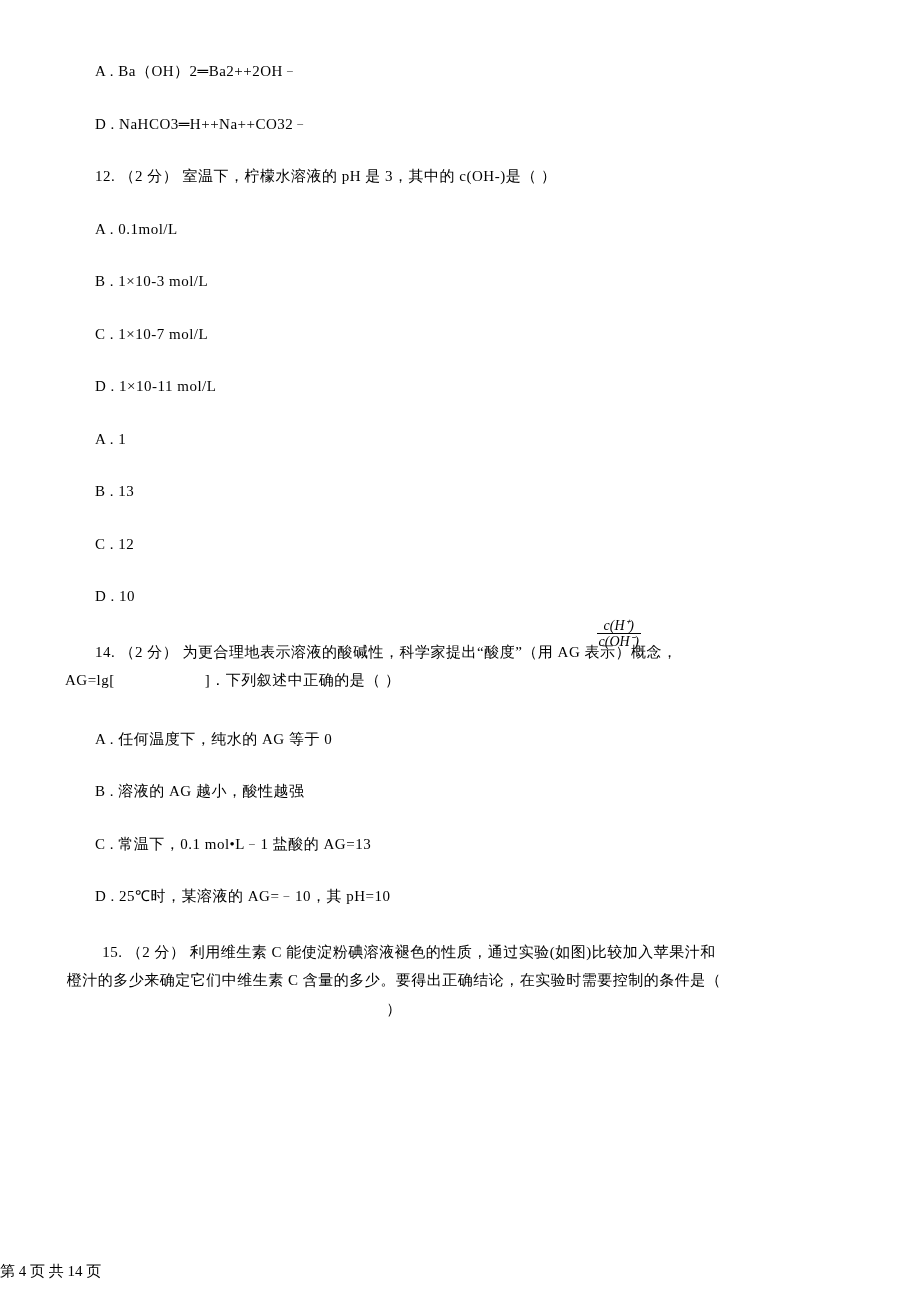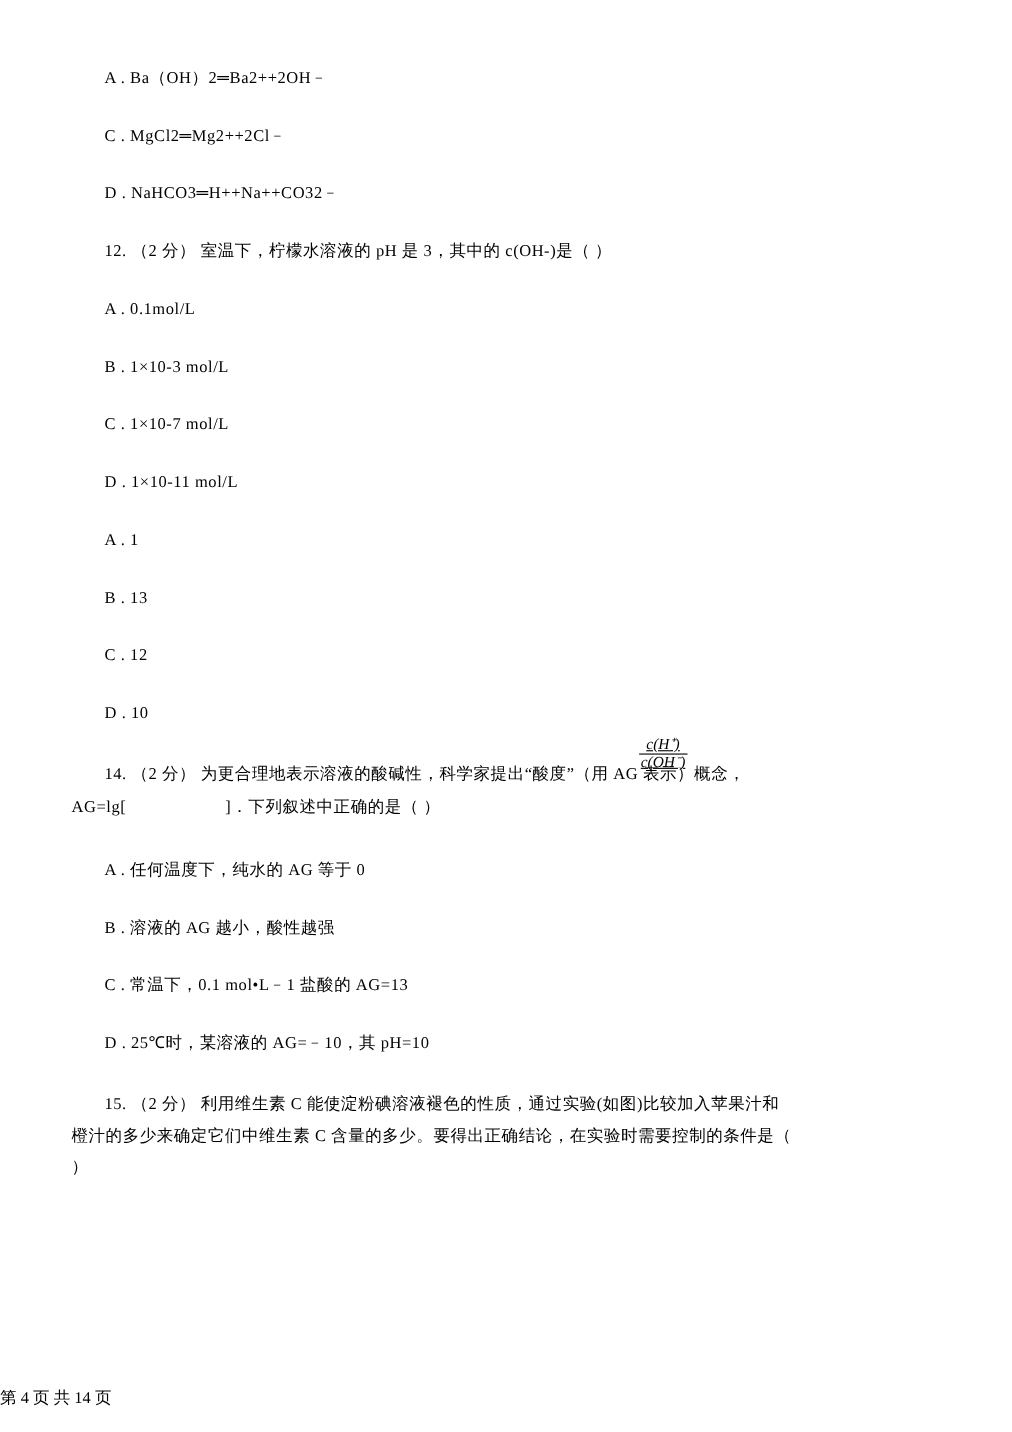--- a/index.html
+++ b/index.html
@@ -56,31 +56,29 @@
   .inline-frac .den {
     display: block;
     padding: 0 2px;
   }
   .q14-wrap {
     position: relative;
   }
   .q14-frac {
     position: absolute;
     top: -20px;
-    right: 96px;
-    text-decoration: underline;
+    right: 80px;
   }
 </style>
 </head>
 <body>
 
 <div class="page">
 
   <p class="para">A . Ba（OH）2═Ba2++2OH﹣</p>
-  <p class="para">C . MgCl2═Mg2++2Cl﹣</p>
   <p class="para">D . NaHCO3═H++Na++CO32﹣</p>
 
   <p class="para">12. （2 分）  室温下，柠檬水溶液的 pH 是 3，其中的 c(OH-)是（     ）</p>
   <p class="para">A . 0.1mol/L</p>
   <p class="para">B . 1×10-3 mol/L</p>
   <p class="para">C . 1×10-7 mol/L</p>
   <p class="para">D . 1×10-11 mol/L</p>
 
   <p class="para">A . 1</p>
   <p class="para">B . 13</p>
@@ -99,16 +97,16 @@
         <span class="den">c(OH⁻)</span>
       </span>
       <span> ]．下列叙述中正确的是（     ）</span>
     </p>
   </div>
   <p class="para">A . 任何温度下，纯水的 AG 等于 0</p>
   <p class="para">B . 溶液的 AG 越小，酸性越强</p>
   <p class="para">C . 常温下，0.1 mol•L﹣1 盐酸的 AG=13</p>
   <p class="para">D . 25℃时，某溶液的 AG=﹣10，其 pH=10</p>
 
-  <p class="question" style="text-indent:2em; margin-bottom:4px;">15. （2 分）  利用维生素 C 能使淀粉碘溶液褪色的性质，通过实验(如图)比较加入苹果汁和橙汁的多少来确定它们中维生素 C 含量的多少。要得出正确结论，在实验时需要控制的条件是（     ）</p>
+  <p class="question" style="text-indent:2em; margin-bottom:4px;text-align:center;">15. （2 分）  利用维生素 C 能使淀粉碘溶液褪色的性质，通过实验(如图)比较加入苹果汁和橙汁的多少来确定它们中维生素 C 含量的多少。要得出正确结论，在实验时需要控制的条件是（     ）</p>
 
   <div class="footer">第 4 页 共 14 页</div>
 </div>
 
 </body></html>

